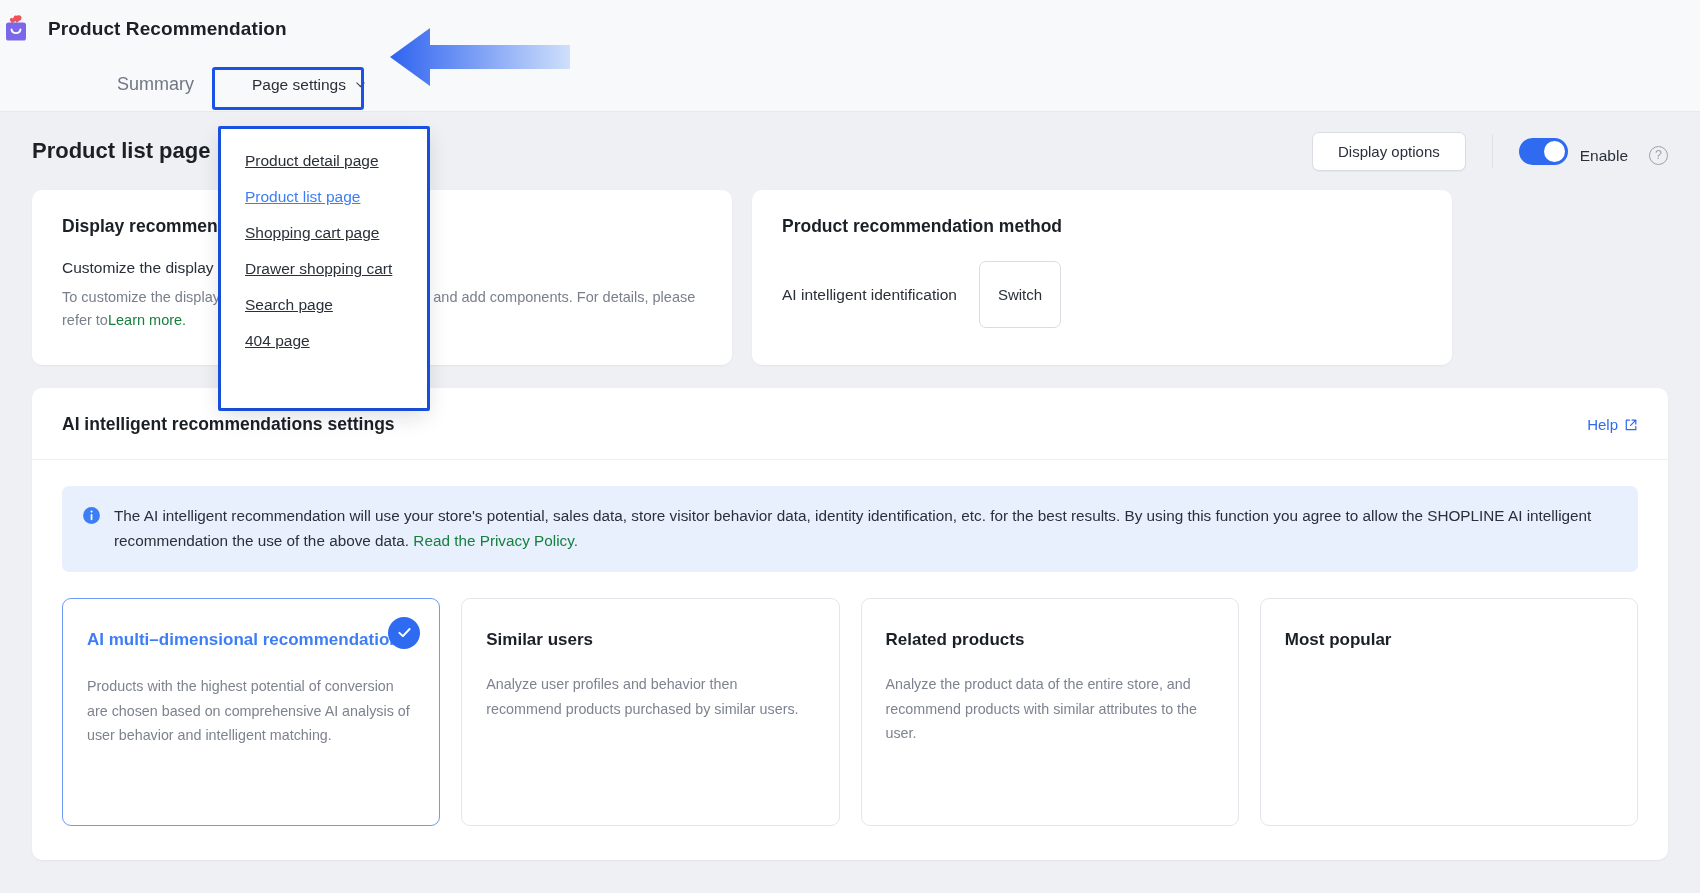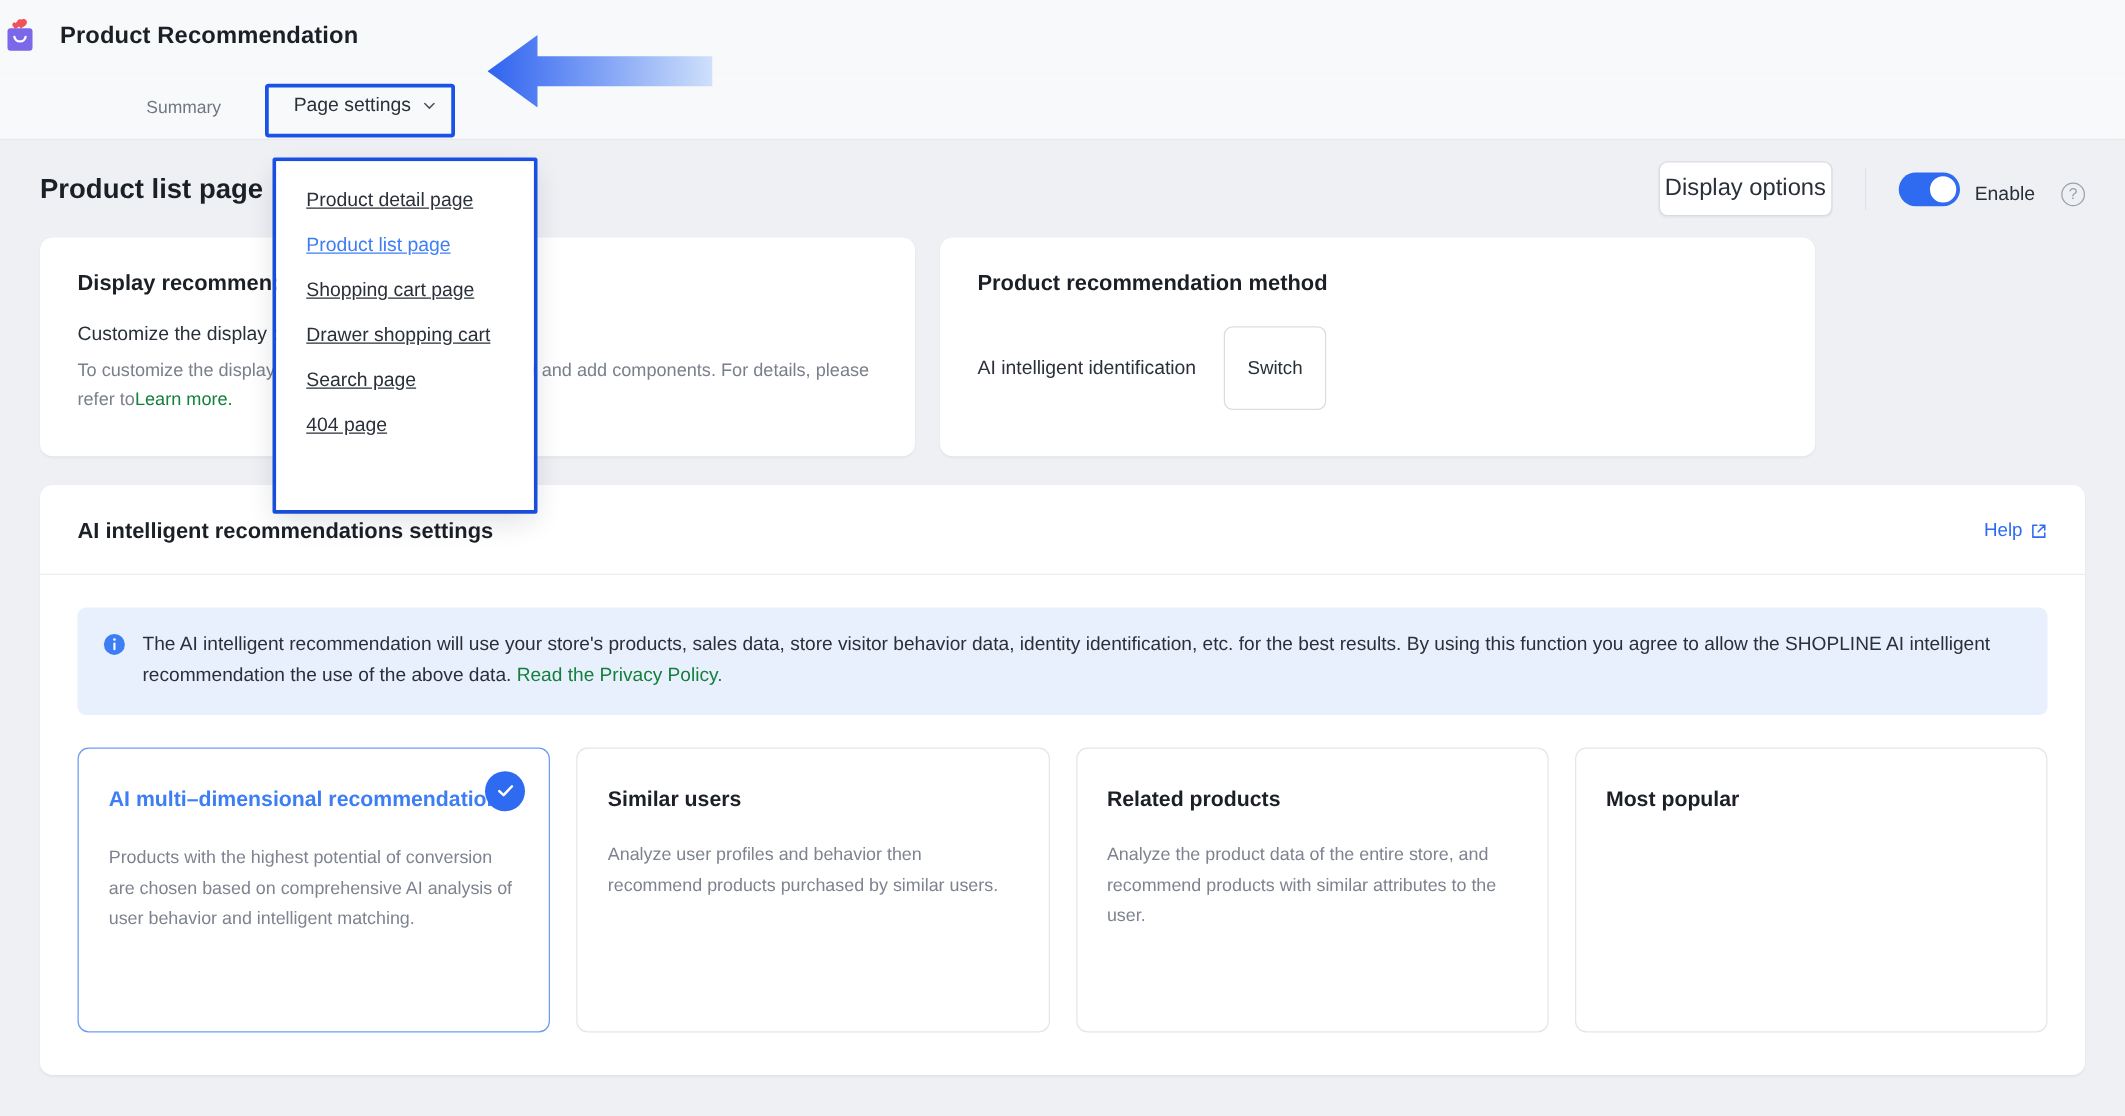--- a/index.html
+++ b/index.html
@@ -28,21 +28,21 @@
   }
 
   
   .tabrow {
     position: absolute; left: 0; top: 58px; width: 1700px; height: 54px;
     background: #f8f9fb;
     display: flex; align-items: center;
     border-bottom: 1px solid #e6e8ec;
   }
   .tab {
-    font-size: 14px; color: #707784; padding: 6px 10px; cursor: pointer;
+    font-size: 18px; color: #707784; padding: 6px 10px; cursor: pointer;
     white-space: nowrap;
   }
   .tab.summary { margin-left: 107px; }
   .tab-dropdown {
     margin-left: 34px;
     display: flex; align-items: center; gap: 9px;
     color: #2a3039; font-size: 15.5px;
     padding: 7px 14px 7px 14px;
     cursor: pointer;
   }
@@ -70,21 +70,21 @@
   }
   .page-title { font-size: 22px; font-weight: bold; color: #1b1f26; }
   .help-inline {
     display: flex; align-items: center; gap: 6px; margin-left: 18px;
     color: #2f6bf0; font-size: 15.5px; cursor: pointer;
   }
   .bulb { width: 16px; height: 16px; display:block; }
   .head-right { margin-left: auto; display: flex; align-items: center; }
   .btn {
     background: #ffffff; border: 1px solid #d9dde3; border-radius: 7px;
-    padding: 10px 4px; font-size: 19px; color: #2a3039; cursor: pointer;
+    padding: 10px 25px; font-size: 15px; color: #2a3039; cursor: pointer;
     box-shadow: 0 1px 1px rgba(16,24,40,.04);
     white-space: nowrap;
   }
   .vdiv { width: 1px; height: 34px; background: #dfe2e8; margin: 0 26px; }
   .toggle-wrap { display: flex; align-items: flex-end; gap: 12px; }
   .toggle {
     width: 49px; height: 27px; border-radius: 14px; background: #2f6bf0;
     position: relative; cursor: pointer; flex: 0 0 auto;
   }
   .toggle .knob {
@@ -273,21 +273,21 @@
 
       <div class="notice">
         <span class="info-ico">
           <svg viewBox="0 0 19 19" width="19" height="19">
             <circle cx="9.5" cy="9.5" r="8.4" fill="#3d7ef5"></circle>
             <rect x="8.7" y="8" width="1.7" height="6.2" rx=".85" fill="#fff"></rect>
             <circle cx="9.55" cy="5.6" r="1.05" fill="#fff"></circle>
           </svg>
         </span>
         <div class="notice-txt">
-          <span>The AI intelligent recommendation will use your store's products, sales data, store visitor behavior data, identity identification, etc. for the best results. By using this function you agree to allow the SHOPLINE AI intelligent recommendation the use of the above data. </span><span class="link">Read the Privacy Policy.</span>
+          <span>The AI intelligent recommendation will use your store's potential, sales data, store visitor behavior data, identity identification, etc. for the best results. By using this function you agree to allow the SHOPLINE AI intelligent recommendation the use of the above data. </span><span class="link">Read the Privacy Policy.</span>
         </div>
       </div>
 
       <div class="opts">
         <div class="opt sel">
           <div class="check">
             <svg viewBox="0 0 20 20" width="17" height="17">
                 <path d="M4 10.4 8.1 14.3 16 5.9" fill="none" stroke="#fff" stroke-width="2.3" stroke-linecap="round" stroke-linejoin="round"></path>
               </svg>
           </div>

